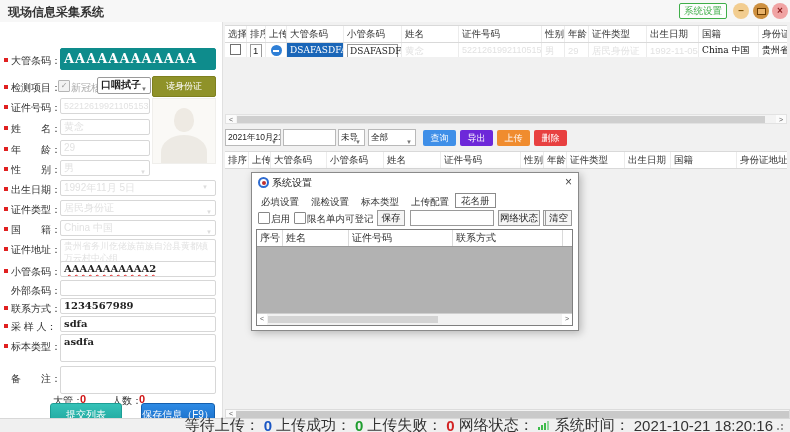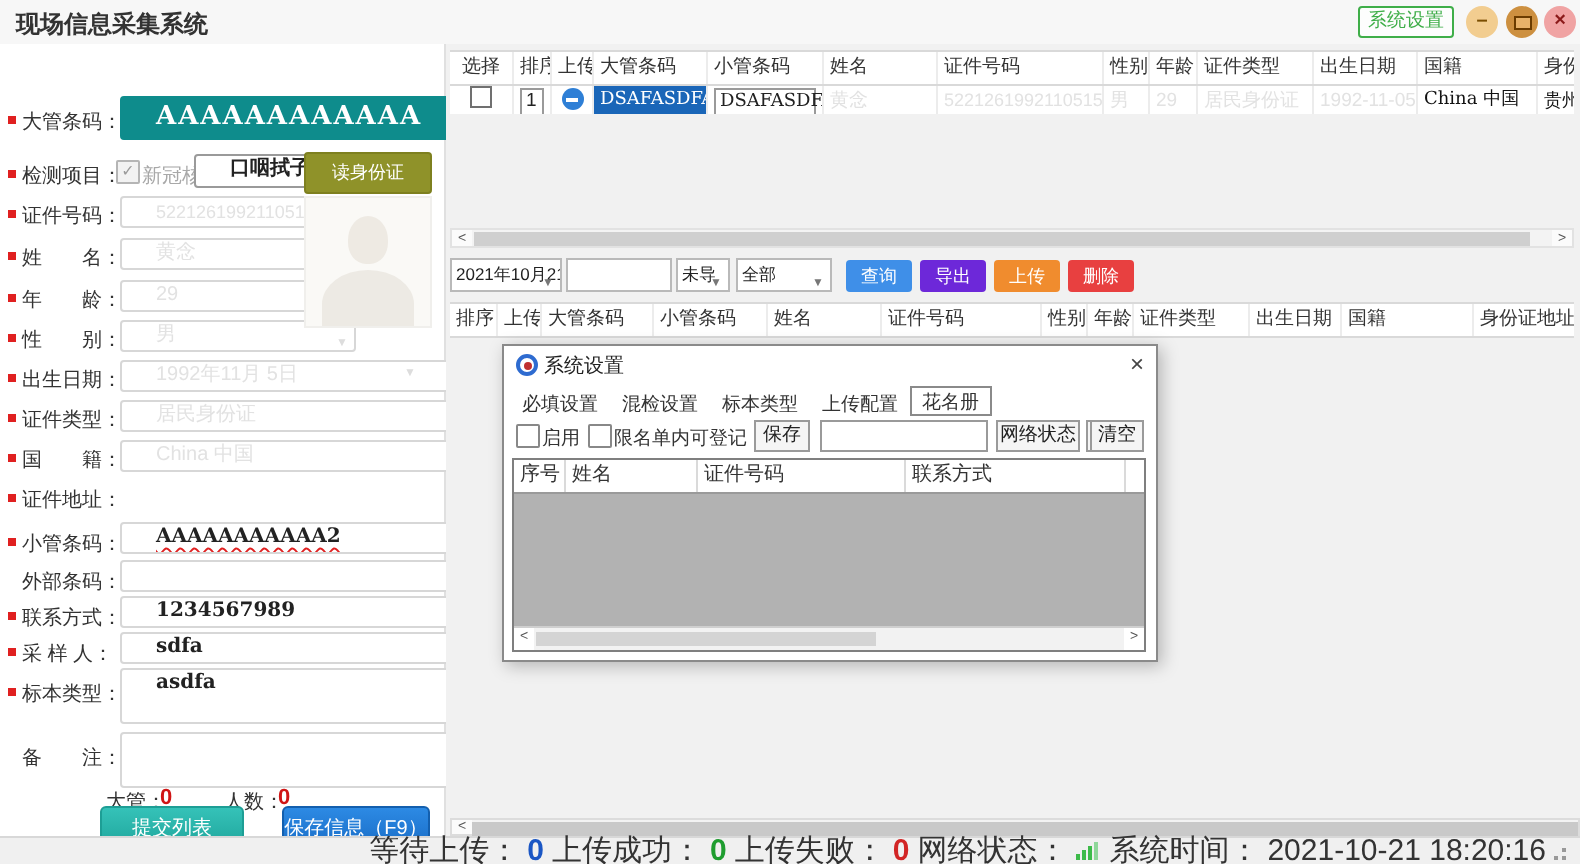--- a/index.html
+++ b/index.html
@@ -16,21 +16,21 @@
   .winbtn.max{left:753px;background:#cd9040;}
   .winbtn.max .maxglyph{display:inline-block;width:7px;height:5px;border:1px solid #6b3c00;background:#e8b269;margin-top:5px;}
   .winbtn.close{left:772px;background:#f0a3a3;color:#8b1a1a;}
   
   .left-panel{position:absolute;left:0;top:22px;width:222px;height:396px;background:#ffffff;border-right:1px solid #e0e0e0;}
   .frow{position:absolute;left:4px;white-space:nowrap;}
   .req{display:inline-block;width:4px;height:4px;background:#e02020;margin-right:3px;vertical-align:2px;}
   .noreq{display:inline-block;width:4px;margin-right:3px;}
   .lbl{font-size:10px;color:#333;}
   .ipt{position:absolute;background:#fff;border:1px solid #d7d7d7;border-radius:2px;font-size:10px;
-       line-height:14px;padding:0 17px;overflow:hidden;white-space:nowrap;}
+       line-height:14px;padding:0 3px;overflow:hidden;white-space:nowrap;}
   .faint{color:#e2e2e2;}
   .serifv{font-family:"DejaVu Serif",serif;font-weight:bold;font-size:10px;}
   .teal-input{background:#0e8c8c;border:1px solid #0e8c8c;color:#fff;font-family:"DejaVu Serif",serif;
        font-weight:bold;font-size:13px;line-height:20px;letter-spacing:1px;}
   .wavy{text-decoration:underline wavy #e02020 1px;text-underline-offset:2px;}
   .dd-arrow{position:absolute;right:3px;top:4px;font-size:6px;color:#777;}
   .dd-arrow.faded{color:#ddd;}
   .cbox{display:inline-block;width:10px;height:10px;border:1px solid #b5b5b5;background:#f2f2f2;border-radius:1px;
        text-align:center;line-height:9px;font-size:8px;color:#9a9a9a;vertical-align:-2px;}
   .cbox.white{background:#fff;border-color:#888;color:#333;}
@@ -47,21 +47,21 @@
        background:linear-gradient(#2d8ae4,#1668c2);color:#fff;font-size:10px;text-align:center;line-height:22px;cursor:pointer;}
   
   .right-bg{position:absolute;left:223px;top:22px;width:567px;height:396px;background:#f1f1f1;}
   .ttable{position:absolute;left:225px;top:25px;width:562px;background:#fff;overflow:hidden;}
   .thead,.trow{display:flex;height:16px;line-height:15px;}
   .thead{border-top:1px solid #d9d9d9;border-bottom:1px solid #d9d9d9;background:#fff;}
   .trow{background:#fff;border-bottom:1px solid #e6e6e6;}
   .tc{flex:none;padding:0 3px;border-right:1px solid #ececec;font-size:9.5px;overflow:hidden;white-space:nowrap;box-sizing:border-box;}
   .hc{color:#333;}
   
-  .t0{width:32px;text-align:center;} .t1{width:19px;} .t2{width:21px;text-align:center;} .t3{width:57px;} .t4{width:58px;}
+  .t0{width:22px;text-align:center;} .t1{width:19px;} .t2{width:21px;text-align:center;} .t3{width:57px;} .t4{width:58px;}
   .t5{width:57px;} .t6{width:83px;} .t7{width:23px;} .t8{width:24px;} .t9{width:58px;} .t10{width:52px;} .t11{width:60px;} .t12{width:110px;}
   .cellbox{border:1px solid #9a9a9a;background:#fff;margin:1px 0;line-height:12px;}
   .selcell{background:#1a66b8;color:#fff;}
   .rowserif{font-family:"DejaVu Serif",serif;font-size:9px;}
   .row-cb{display:inline-block;width:9px;height:9px;border:1px solid #707070;background:#fff;vertical-align:-1px;}
   .upload-dot{display:inline-block;width:11px;height:11px;border-radius:50%;background:#2e7fd6;position:relative;vertical-align:-2px;}
   .upload-dot::after{content:"";position:absolute;left:2.5px;top:4.5px;width:6px;height:2px;background:#fff;}
   .emptyzone-top{position:absolute;left:225px;top:57px;width:562px;height:56px;background:#f1f1f1;}
   
   .hscroll{position:absolute;background:#f3f3f3;border:1px solid #e2e2e2;box-sizing:border-box;}
@@ -158,20 +158,21 @@
     <div class="ipt faint" style="left:60px;top:158px;width:148px;height:14px">1992年11月 5日</div>
     <span class="dd-arrow faded" style="position:absolute;left:202px;top:162px">▼</span>
 
     <div class="frow" style="top:181px"><span class="req"></span><span class="lbl">证件类型：</span></div>
     <div class="ipt faint" style="left:60px;top:178px;width:148px;height:14px"><span>居民身份证</span><span class="dd-arrow faded">▼</span></div>
 
     <div class="frow" style="top:201px"><span class="req"></span><span class="lbl">国　　籍：</span></div>
     <div class="ipt faint" style="left:60px;top:198px;width:148px;height:14px"><span>China 中国</span><span class="dd-arrow faded">▼</span></div>
 
     <div class="frow" style="top:221px"><span class="req"></span><span class="lbl">证件地址：</span></div>
+    <div class="ipt faint" style="left:60px;top:217px;width:148px;height:30px;white-space:normal;line-height:12px;font-size:9px">贵州省务川仡佬族苗族自治县黄都镇万云村中心组</div>
 
     <div class="frow" style="top:243px"><span class="req"></span><span class="lbl">小管条码：</span></div>
     <div class="ipt serifv" style="left:60px;top:239px;width:148px;height:14px"><span class="wavy">AAAAAAAAAAA2</span></div>
 
     <div class="frow" style="top:262px"><span class="noreq"></span><span class="lbl">外部条码：</span></div>
     <div class="ipt serifv" style="left:60px;top:258px;width:148px;height:14px"></div>
 
     <div class="frow" style="top:280px"><span class="req"></span><span class="lbl">联系方式：</span></div>
     <div class="ipt serifv" style="left:60px;top:276px;width:148px;height:14px">1234567989</div>
 

